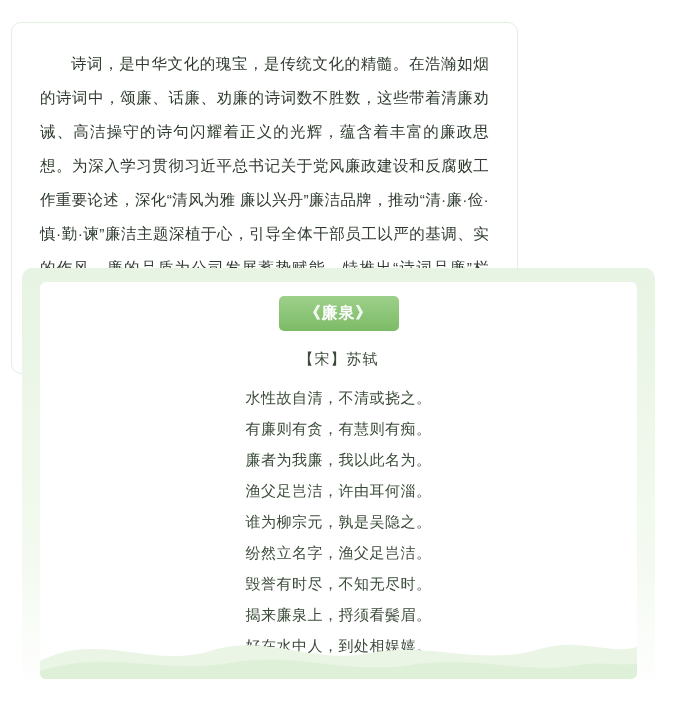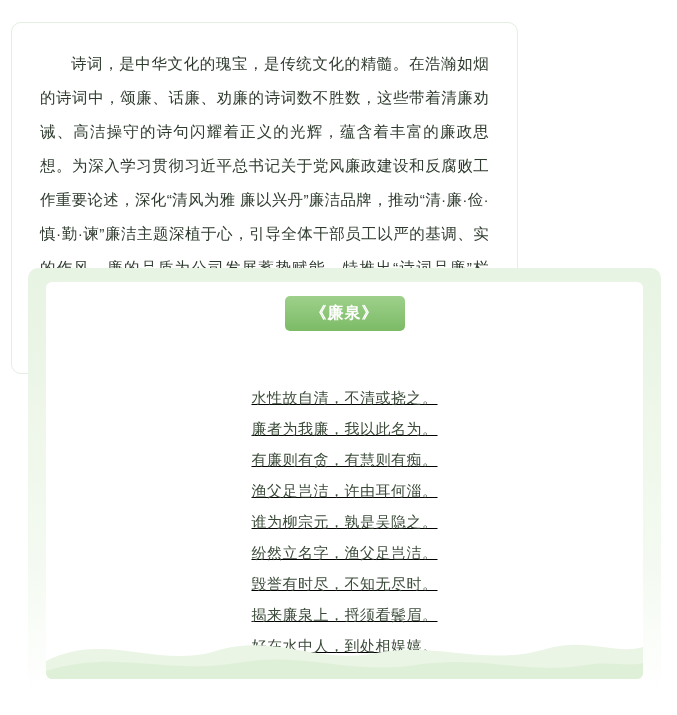--- a/index.html
+++ b/index.html
@@ -67,21 +67,21 @@
     height: 26px;
     text-align: center;
     font-size: 19px;
     line-height: 26px;
     color: #e8b7a8;
   }
 
   
   .poem-card {
     position: absolute;
-    left: 28px;
+    left: 22px;
     top: 268px;
     width: 633px;
     height: 425px;
     box-sizing: border-box;
     background: linear-gradient(to bottom, #e7f3e3 0%, #eef7ea 35%, #f4faf1 70%, #ffffff 100%);
     border-radius: 10px;
     overflow: hidden;
     padding-left: 48px;
   }
   .poem-inner {
@@ -116,21 +116,20 @@
     text-align: center;
     font-size: 15px;
     color: #3a4a38;
     letter-spacing: 1px;
   }
   .lines {
     position: absolute;
     left: 0;
     right: 0;
     top: 100px;
-    text-decoration: underline;
   }
   .poem-line {
     text-align: center;
     font-size: 15px;
     line-height: 31px;
     color: #3a4a38;
     letter-spacing: 0.5px;
     white-space: nowrap;
   }
 
@@ -154,24 +153,25 @@
     <div class="divider">
       <span class="line-left"></span>
       <span class="line-right"></span>
       <span class="ornament">❀</span>
     </div>
   </div>
 
   <div class="poem-card">
     <div class="poem-inner">
       <div class="title-badge">《廉泉》</div>
+      <div class="author">【宋】苏轼</div>
       <div class="lines">
         <div class="poem-line">水性故自清，不清或挠之。</div>
+        <div class="poem-line">有廉则有贪，有慧则有痴。</div>
         <div class="poem-line">廉者为我廉，我以此名为。</div>
-        <div class="poem-line">有廉则有贪，有慧则有痴。</div>
         <div class="poem-line">渔父足岂洁，许由耳何淄。</div>
         <div class="poem-line">谁为柳宗元，孰是吴隐之。</div>
         <div class="poem-line">纷然立名字，渔父足岂洁。</div>
         <div class="poem-line">毁誉有时尽，不知无尽时。</div>
         <div class="poem-line">揭来廉泉上，捋须看鬓眉。</div>
         <div class="poem-line">好在水中人，到处相娱嬉。</div>
       </div>
       <svg class="hills" viewBox="0 0 597 70" preserveAspectRatio="none">
         <path d="M0,52 C60,22 110,60 170,42 C230,24 270,56 330,44 C390,32 440,58 500,40 C540,28 570,46 597,38 L597,70 L0,70 Z" fill="#eaf5e5"></path>
         <path d="M0,62 C70,40 120,66 190,54 C260,42 300,66 370,56 C440,46 480,66 540,56 C565,52 582,58 597,54 L597,70 L0,70 Z" fill="#dff0d8"></path>

